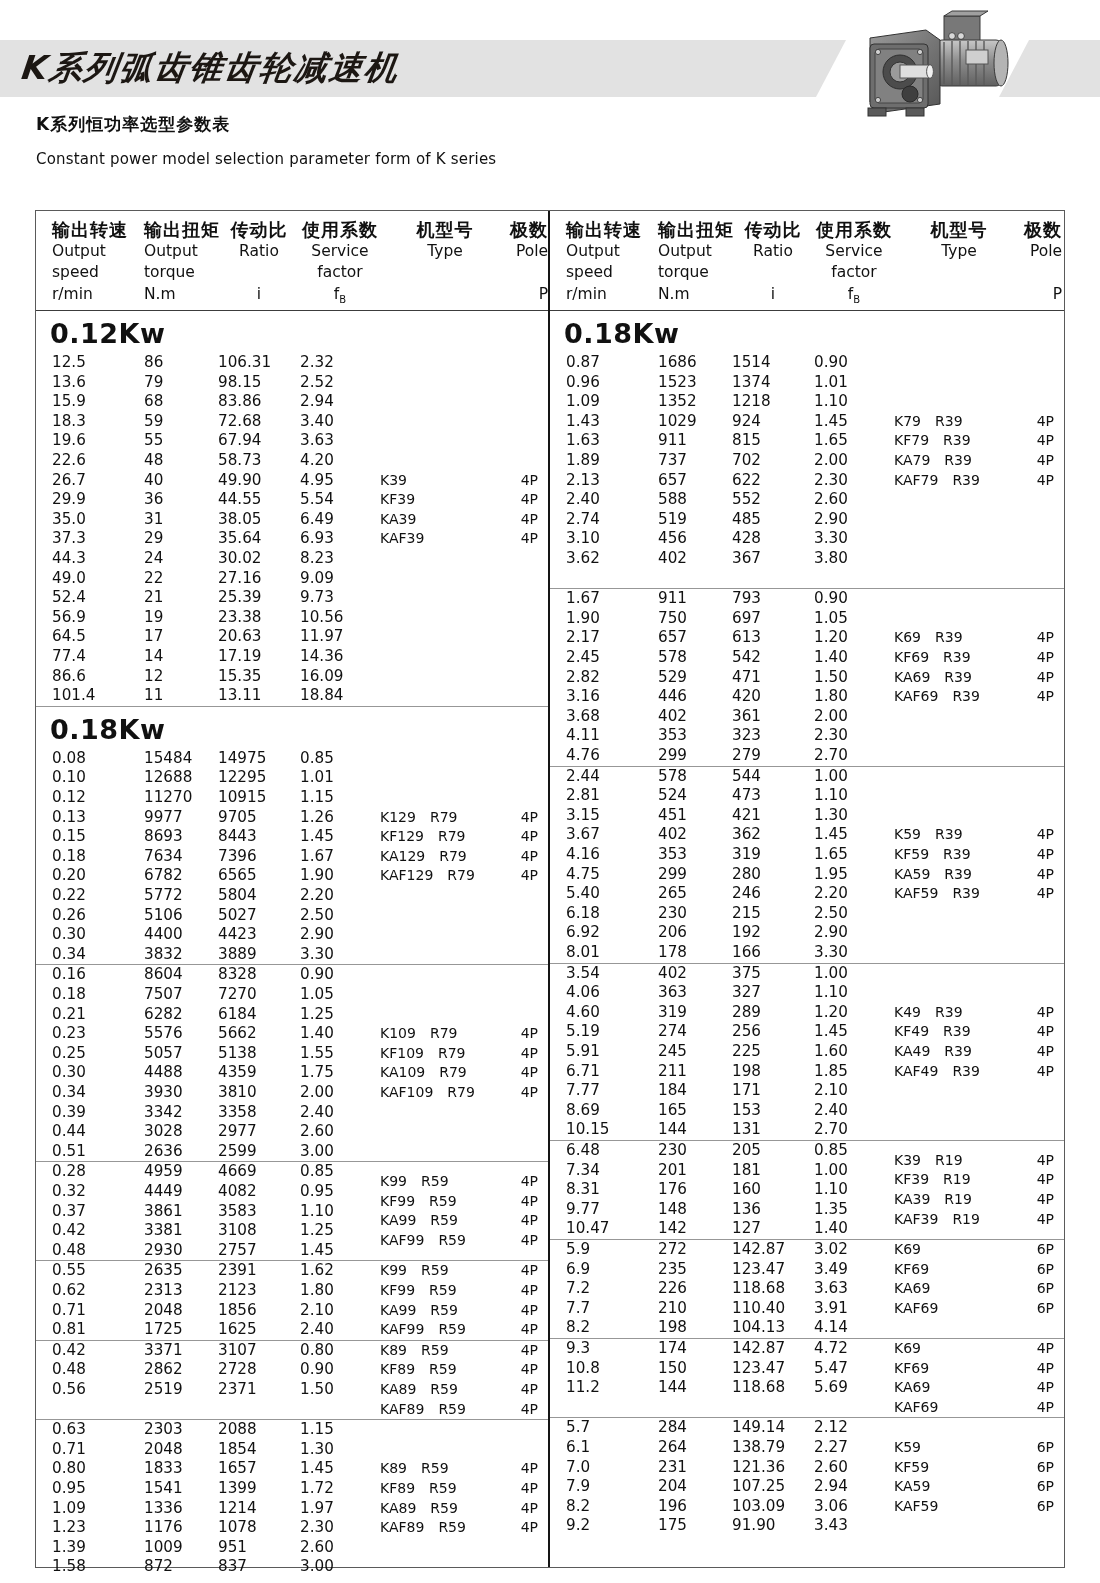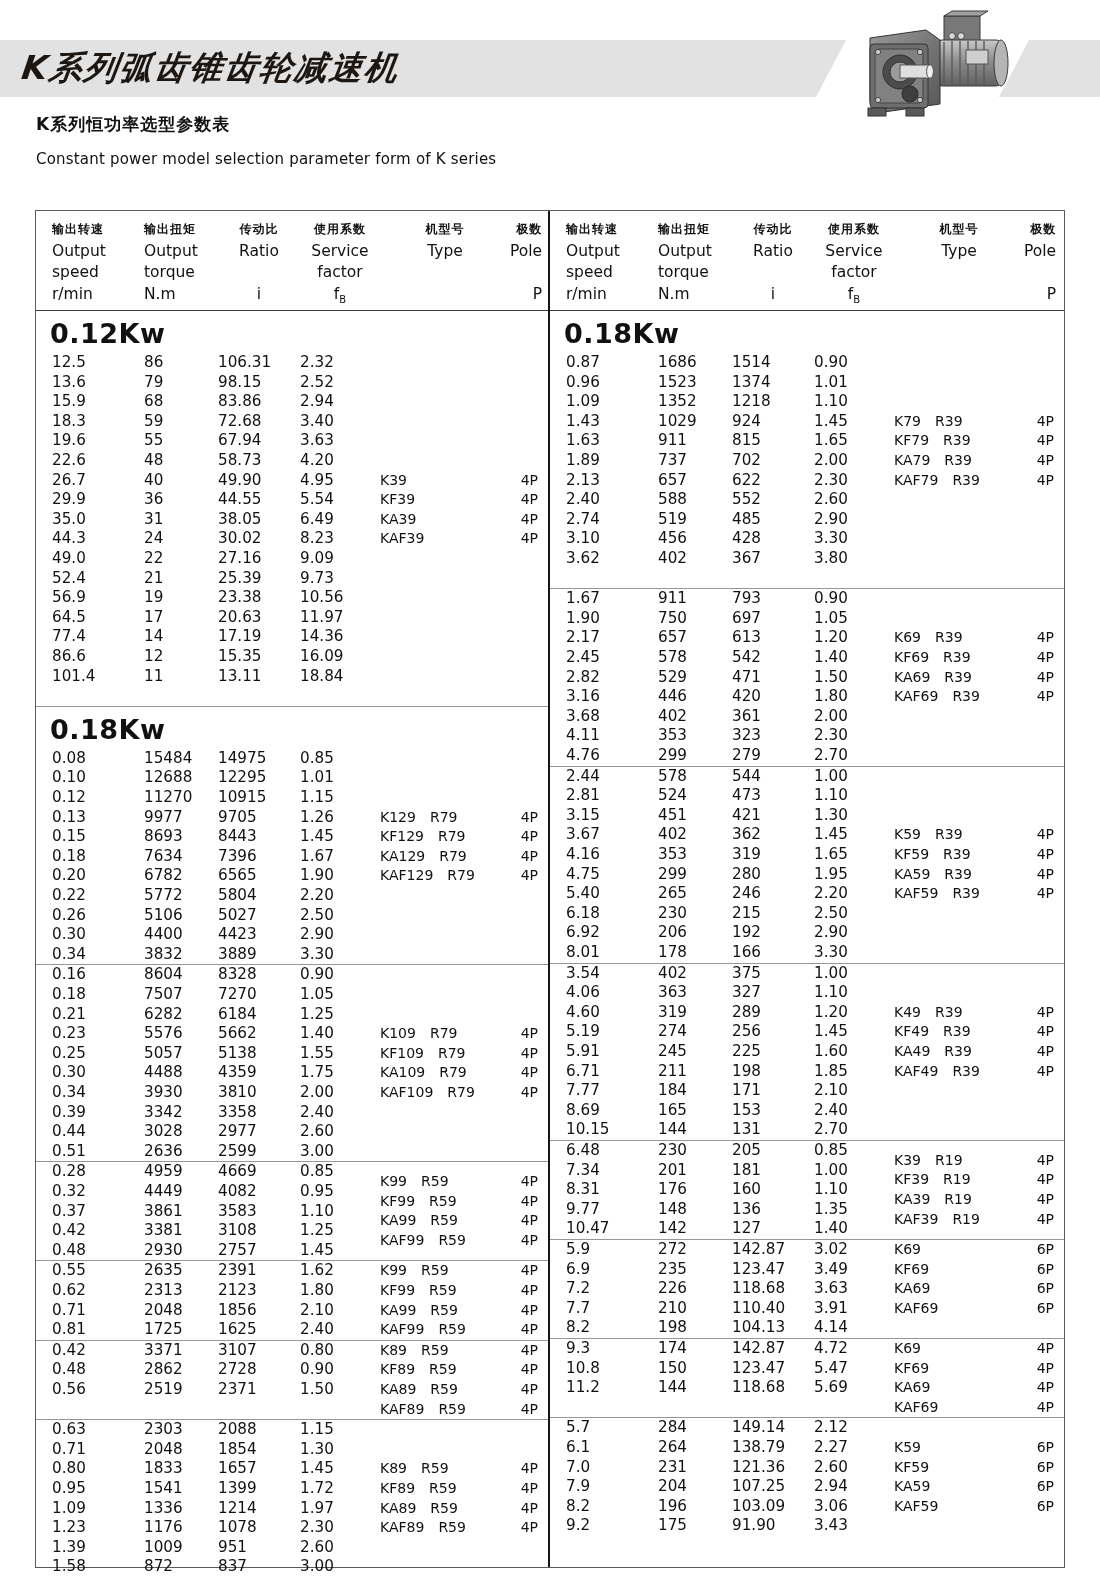--- a/index.html
+++ b/index.html
@@ -25,21 +25,21 @@
   :root{--row:19.6px;}
   .ktable{position:absolute;left:35px;top:210px;width:1030px;height:1358px;
           border:1.5px solid #5a5a5a;display:flex;box-sizing:border-box;}
   .half{width:50%;position:relative;box-sizing:border-box;}
   .half.left{border-right:2px solid #151515;}
 
   .half-header{height:100px;border-bottom:1.5px solid #3c3c3c;display:grid;
                grid-template-columns:92px 74px 82px 80px 130px 1fr;
                padding:8px 0 0 16px;box-sizing:border-box;}
   .hcell{display:flex;flex-direction:column;font-size:15.5px;line-height:21.5px;white-space:nowrap;}
-  .hcell .zh{font-weight:bold;font-size:12px;letter-spacing:1px;}
+  .hcell .zh{font-weight:bold;font-size:18px;letter-spacing:1px;}
   .hcell.c{text-align:center;align-items:center;}
   .hcell.r{text-align:right;align-items:flex-end;padding-right:14px;}
   .hcell sub{font-size:10px;}
 
   .section-label{height:42px;line-height:46px;font-size:27px;font-weight:bold;
                  padding-left:14px;letter-spacing:.5px;}
   .divided{border-top:1px solid #979797;}
   .block{position:relative;}
   .num-row{display:grid;grid-template-columns:92px 74px 82px 80px;height:var(--row);
            line-height:var(--row);padding-left:16px;font-size:15.2px;}
@@ -200,20 +200,26 @@
               <span class="cell">44.55</span>
               <span class="cell">5.54</span>
             </div>
             <div class="num-row">
               <span class="cell">35.0</span>
               <span class="cell">31</span>
               <span class="cell">38.05</span>
               <span class="cell">6.49</span>
             </div>
             <div class="num-row">
+              <span class="cell">37.3</span>
+              <span class="cell">29</span>
+              <span class="cell">35.64</span>
+              <span class="cell">6.93</span>
+            </div>
+            <div class="num-row">
               <span class="cell">44.3</span>
               <span class="cell">24</span>
               <span class="cell">30.02</span>
               <span class="cell">8.23</span>
             </div>
             <div class="num-row">
               <span class="cell">49.0</span>
               <span class="cell">22</span>
               <span class="cell">27.16</span>
               <span class="cell">9.09</span>

